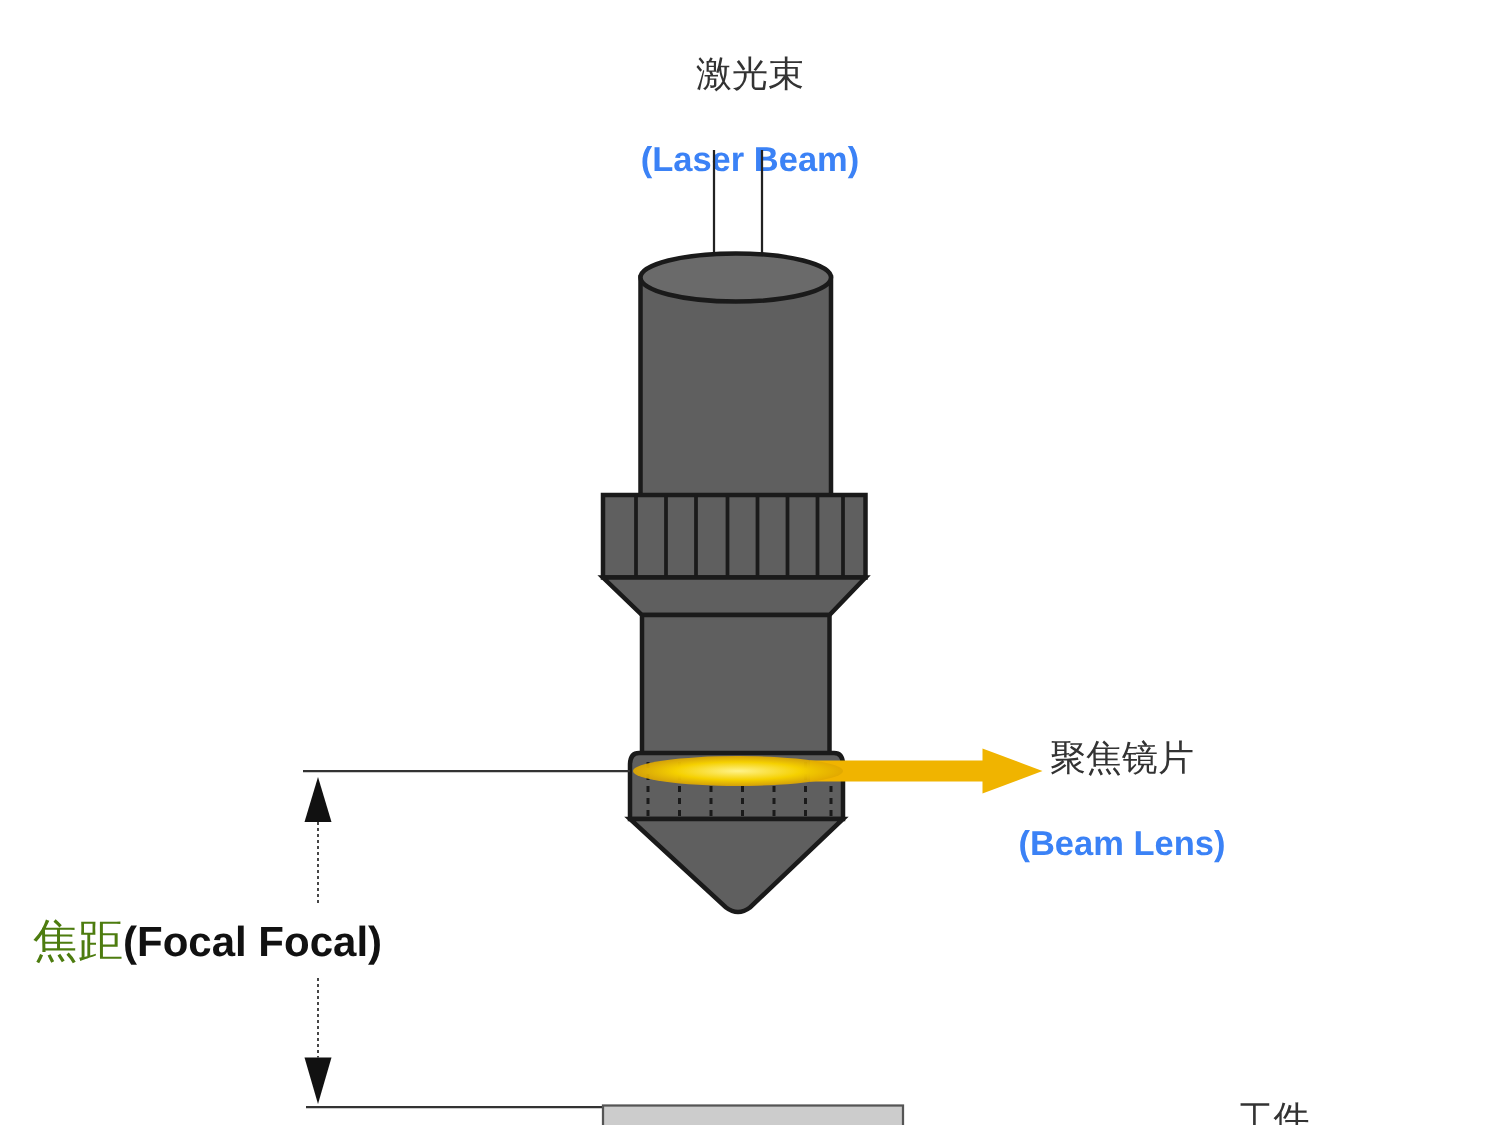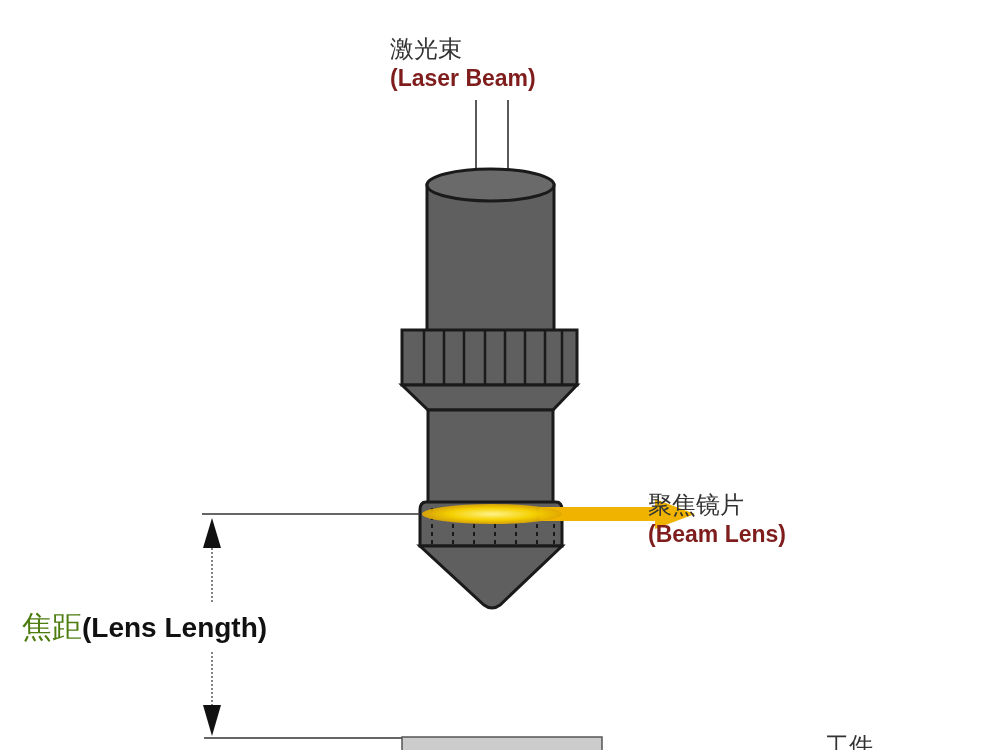--- a/index.html
+++ b/index.html
@@ -1,20 +1,20 @@
 <!DOCTYPE html>
 <html><head>
 <meta charset="utf-8">
 <style>
   html, body { margin:0; padding:0; background:#ffffff; }
   body { width:1000px; height:750px; overflow:hidden; position:relative; font-family:"DejaVu Sans", sans-serif; }
   svg#diagram { position:absolute; left:0; top:0; }
-  .lbl { position:absolute; color:#222; white-space:nowrap; }
+  .lbl { position:absolute; color:#222; white-space:nowrap; text-align:center; }
   .cn { font-family:"DejaVu Serif", serif; font-size:24px; color:#333; }
-  .en { font-family:"Liberation Sans", sans-serif; font-weight:bold; font-size:23px; color:#7f1d1d; }
+  .en { font-family:"Liberation Sans", sans-serif; font-weight:bold; font-size:23px; color:#3b82f6;margin-top:28px; }
   .big { font-family:"Liberation Sans", sans-serif; font-weight:900; font-size:28px; color:#111; }
   .bigcn { font-family:Liberation Sans, sans-serif; font-size:30px; color:#4d7c0f; }
 </style>
 </head>
 <body>
 
 <div class="lbl" style="left:390px; top:34px; width:220px;">
   <div class="cn" style="line-height:30px;">激光束</div>
   <div class="en" style="line-height:28px;">(Laser Beam)</div>
 </div>
@@ -89,16 +89,16 @@
 
   <rect x="402" y="737" width="200" height="20" fill="#cccccc" stroke="#555" stroke-width="1.5"></rect>
 </svg>
 
 <div class="lbl" style="left:648px; top:490px; width:200px;">
   <div class="cn" style="line-height:30px;">聚焦镜片</div>
   <div class="en" style="line-height:28px;">(Beam Lens)</div>
 </div>
 
 <div class="lbl" style="left:22px; top:607px; text-align:left;">
-  <span class="bigcn">焦距</span><span class="big">(Lens Length)</span>
+  <span class="bigcn">焦距</span><span class="big">(Focal Focal)</span>
 </div>
 
 <div class="lbl cn" style="left:825px; top:730px;">工件</div>
 
 </body></html>

